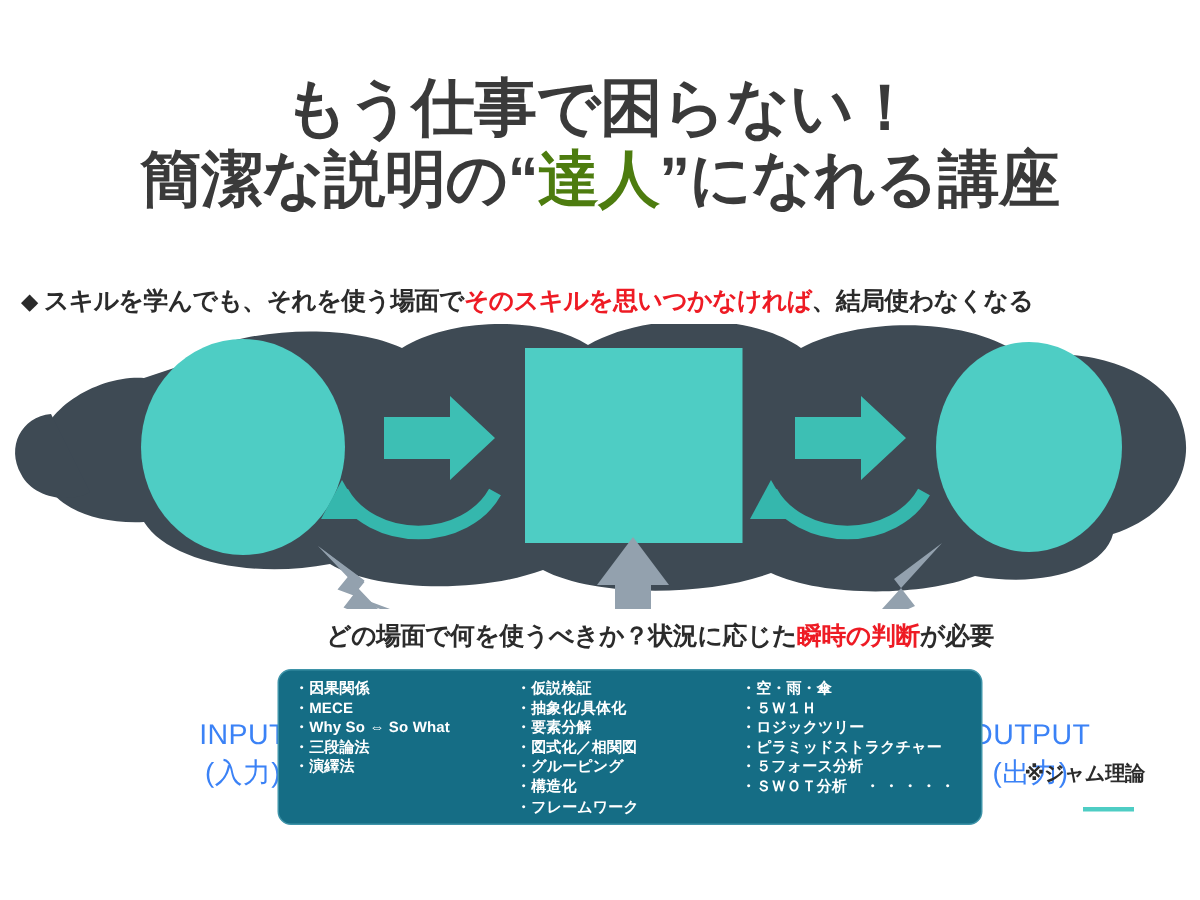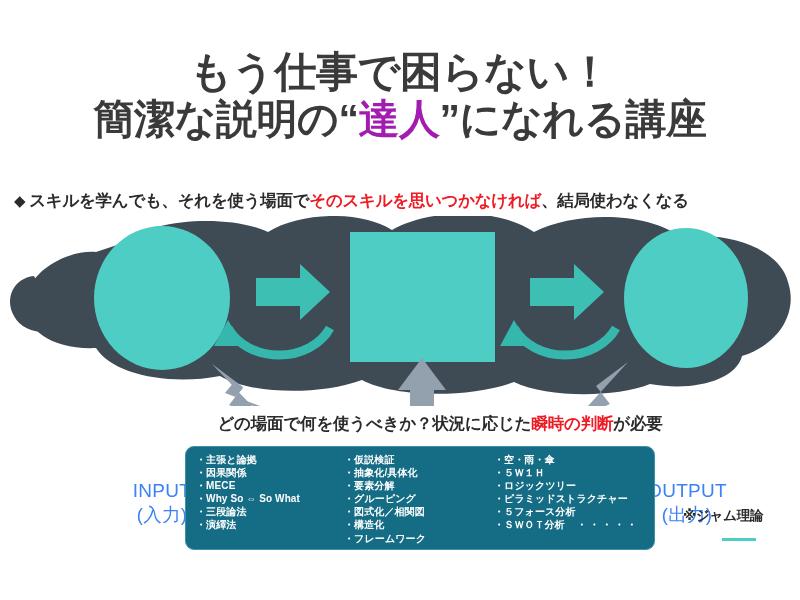--- a/index.html
+++ b/index.html
@@ -38,21 +38,21 @@
     font-weight: bold;
     color: #3a3a3a;
     letter-spacing: -0.5px;
     white-space: nowrap;
   }
   .title-line.l2 {
     font-size: 41px;
     margin-top: 2px;
   }
   .title-accent {
-    color: #a21caf;
+    color: #4d7c0f;
   }
 
   
   .lead {
     position: absolute;
     left: 14px;
     top: 190px;
     width: 780px;
     font-size: 16.5px;
     font-weight: bold;
@@ -270,33 +270,32 @@
     <div class="node-label" id="label-output">
       <span>OUTPUT</span>
       <span class="sub">(出力)</span>
     </div>
   </div>
 
   <div class="caption"><span>どの場面で何を使うべきか？状況に応じた</span><span class="red">瞬時の判断</span><span>が必要</span></div>
 
   <div id="methods-box">
     <div class="method-col c1">
-      <div class="method-item">主張と論拠</div>
       <div class="method-item">因果関係</div>
       <div class="method-item">MECE</div>
       <div class="method-item">Why So ⇔ So What</div>
       <div class="method-item">三段論法</div>
       <div class="method-item">演繹法</div>
     </div>
     <div class="method-col c2">
       <div class="method-item">仮説検証</div>
       <div class="method-item">抽象化/具体化</div>
       <div class="method-item">要素分解</div>
+      <div class="method-item">図式化／相関図</div>
       <div class="method-item">グルーピング</div>
-      <div class="method-item">図式化／相関図</div>
       <div class="method-item">構造化</div>
       <div class="method-item">フレームワーク</div>
     </div>
     <div class="method-col c3">
       <div class="method-item">空・雨・傘</div>
       <div class="method-item">５Ｗ１Ｈ</div>
       <div class="method-item">ロジックツリー</div>
       <div class="method-item">ピラミッドストラクチャー</div>
       <div class="method-item">５フォース分析</div>
       <div class="method-item"><span>ＳＷＯＴ分析</span><span class="trail-dots">・・・・・</span></div>

